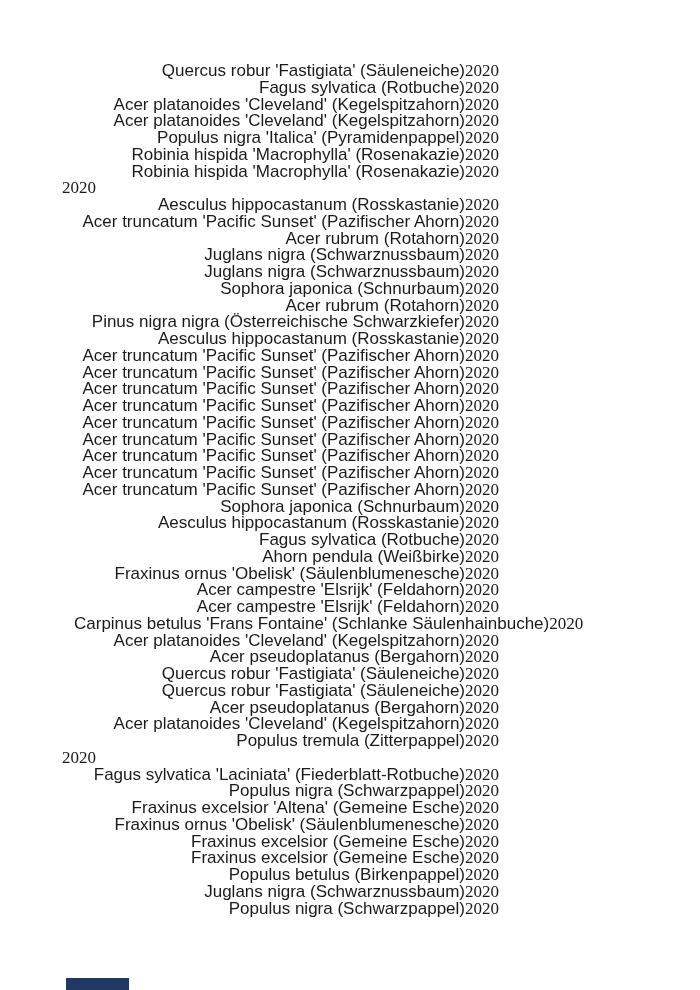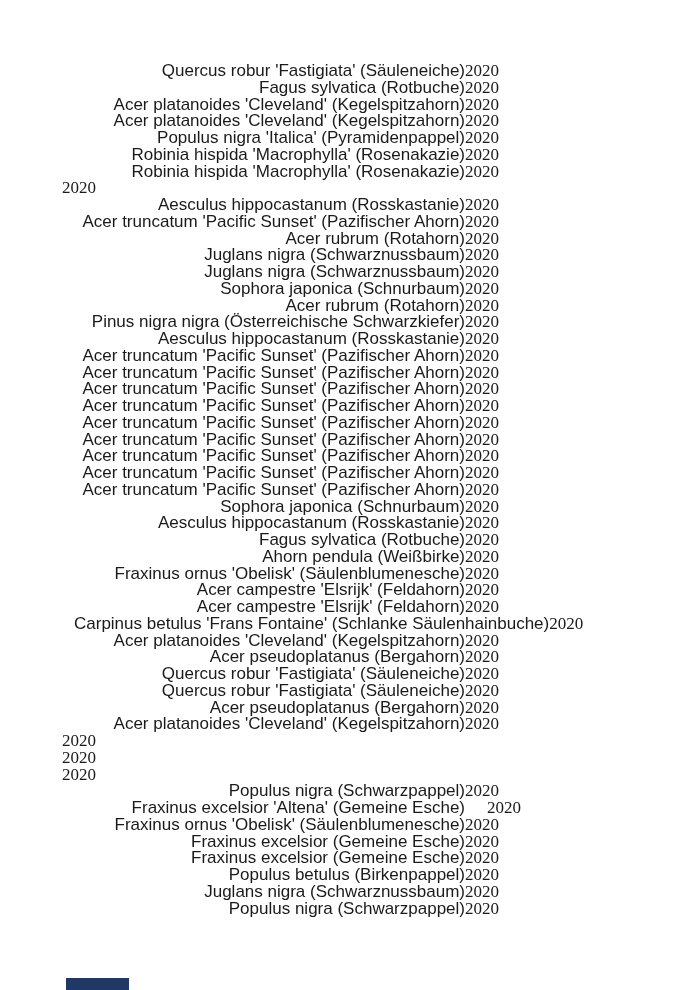--- a/index.html
+++ b/index.html
@@ -205,33 +205,35 @@
       </div>
       <div class="tree-row" style="color: rgb(26, 26, 26);">
         <span class="species">Acer pseudoplatanus (Bergahorn)</span>
         <span class="year">2020</span>
       </div>
       <div class="tree-row" style="color: rgb(26, 26, 26);">
         <span class="species">Acer platanoides 'Cleveland' (Kegelspitzahorn)</span>
         <span class="year">2020</span>
       </div>
       <div class="tree-row" style="color: rgb(26, 26, 26);">
-        <span class="year">2020</span>
-      </div>
-      <div class="tree-row" style="color: rgb(26, 26, 26);">
-        <span class="year">2020</span>
-      </div>
-      <div class="tree-row" style="color: rgb(26, 26, 26);">
+        <span class="species">Populus tremula (Zitterpappel)</span>
+        <span class="year">2020</span>
+      </div>
+      <div class="tree-row" style="color: rgb(26, 26, 26);">
+        <span class="year">2020</span>
+      </div>
+      <div class="tree-row" style="color: rgb(26, 26, 26);">
+        <span class="species">Fagus sylvatica 'Laciniata' (Fiederblatt-Rotbuche)</span>
         <span class="year">2020</span>
       </div>
       <div class="tree-row" style="color: rgb(26, 26, 26);">
         <span class="species">Populus nigra (Schwarzpappel)</span>
         <span class="year">2020</span>
       </div>
-      <div class="tree-row" style="color: rgb(26, 26, 26); gap: 22px;">
+      <div class="tree-row" style="color: rgb(26, 26, 26);">
         <span class="species">Fraxinus excelsior 'Altena' (Gemeine Esche)</span>
         <span class="year">2020</span>
       </div>
       <div class="tree-row" style="color: rgb(26, 26, 26);">
         <span class="species">Fraxinus ornus 'Obelisk' (Säulenblumenesche)</span>
         <span class="year">2020</span>
       </div>
       <div class="tree-row" style="color: rgb(26, 26, 26);">
         <span class="species">Fraxinus excelsior (Gemeine Esche)</span>
         <span class="year">2020</span>

